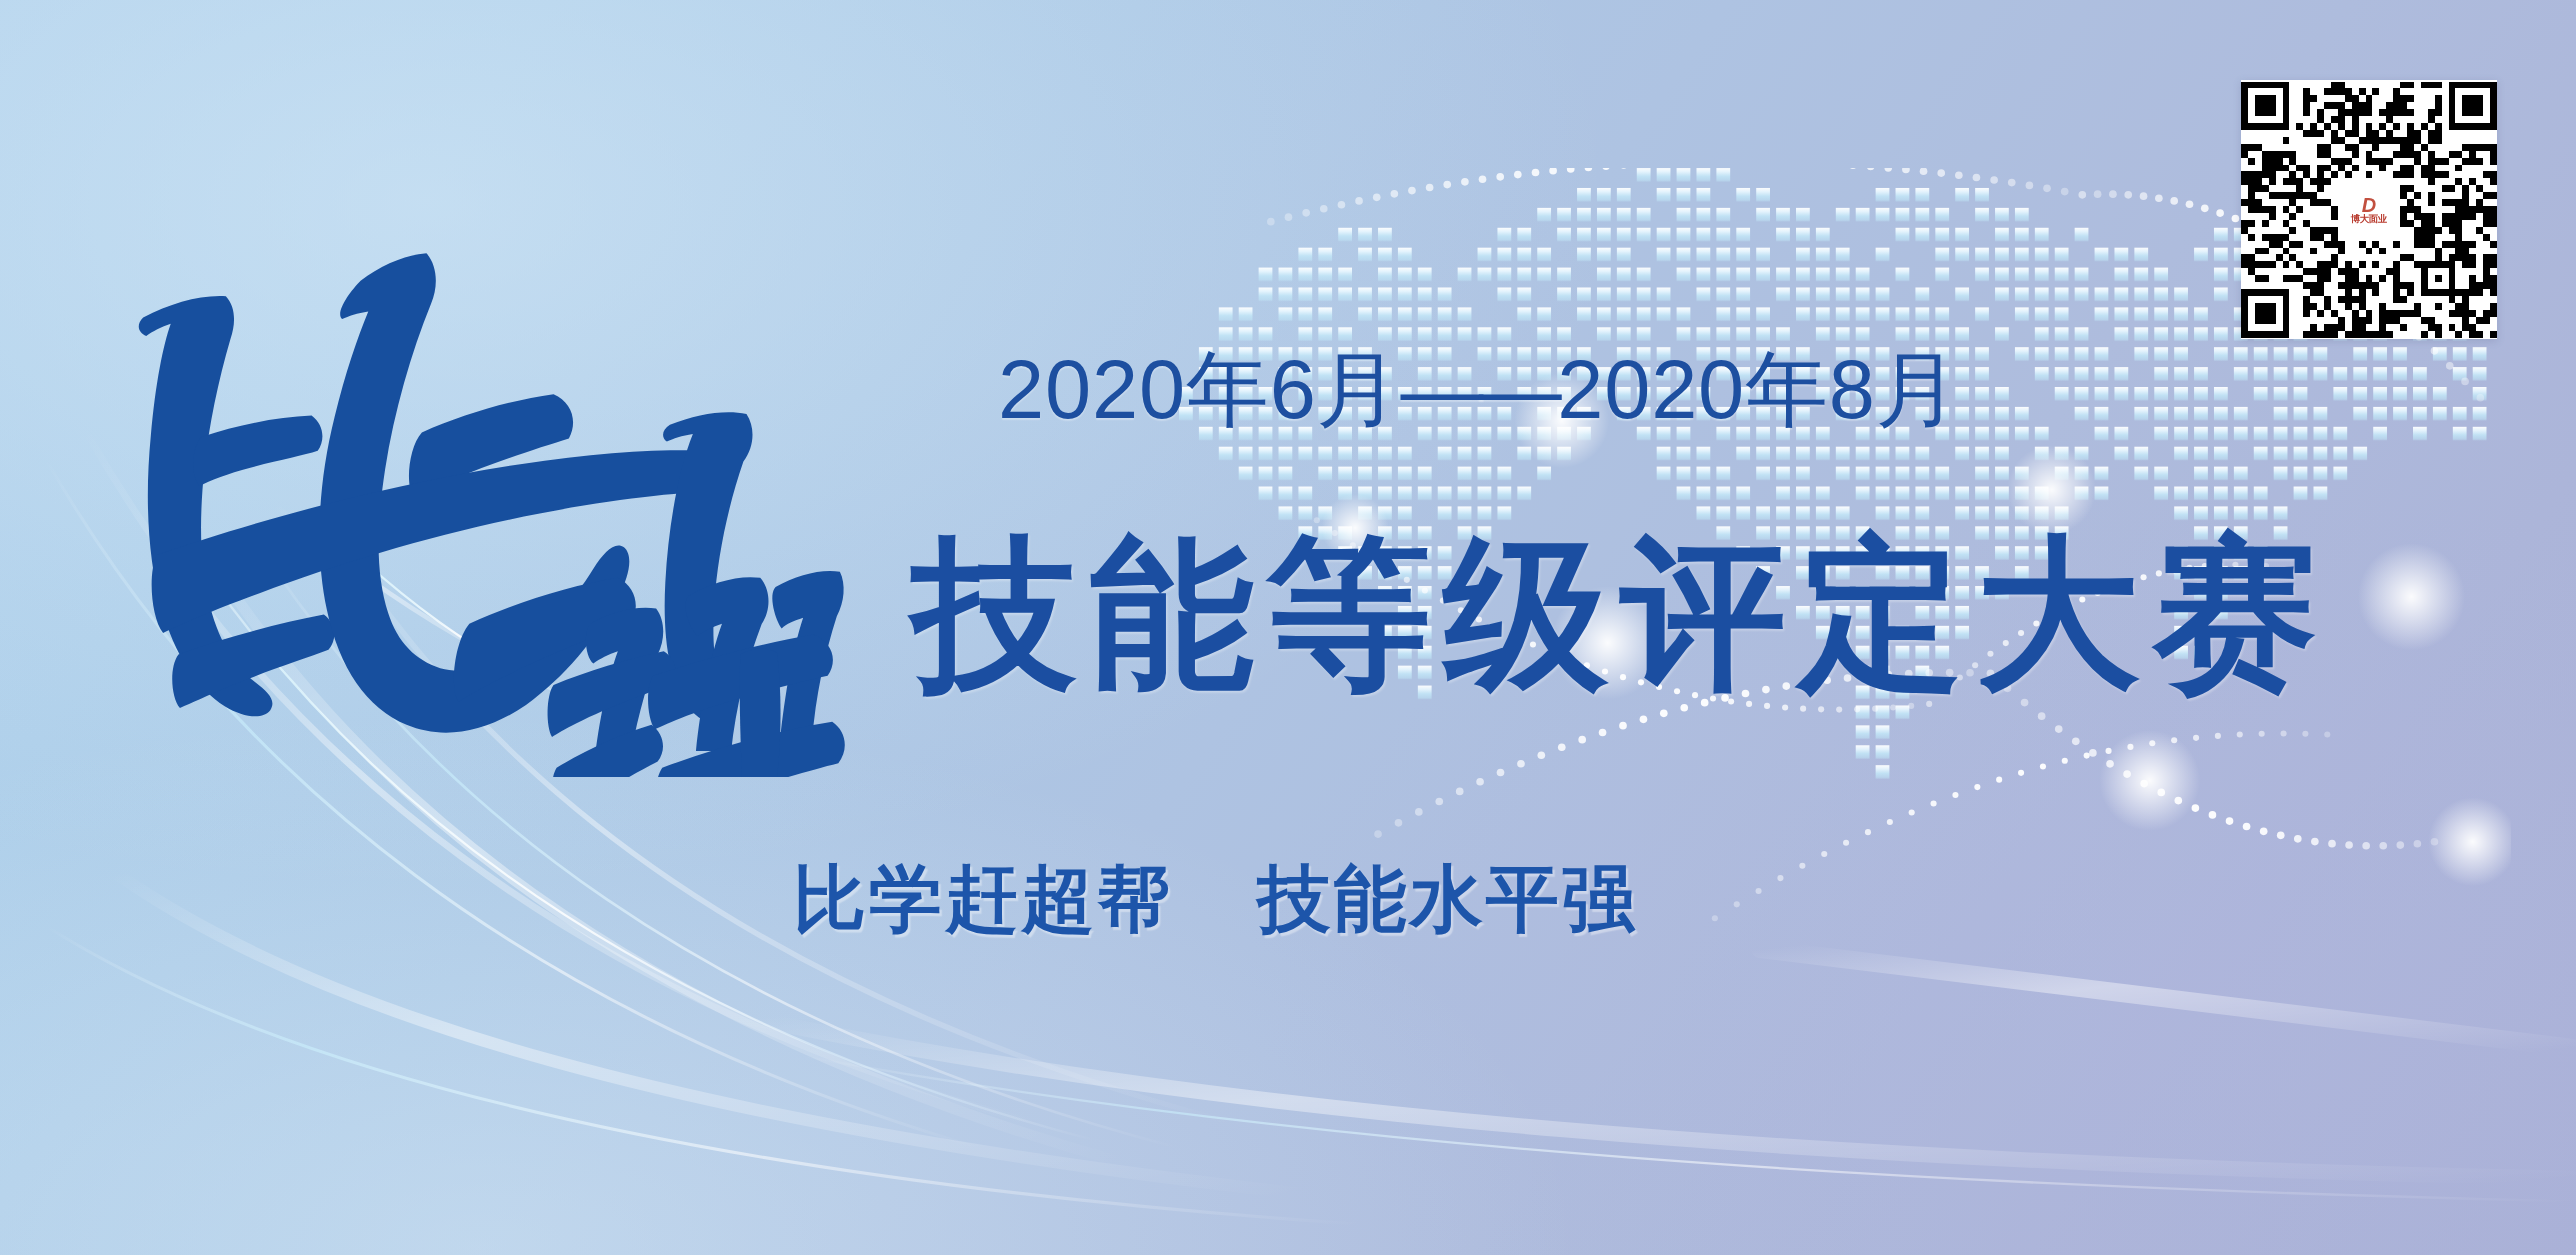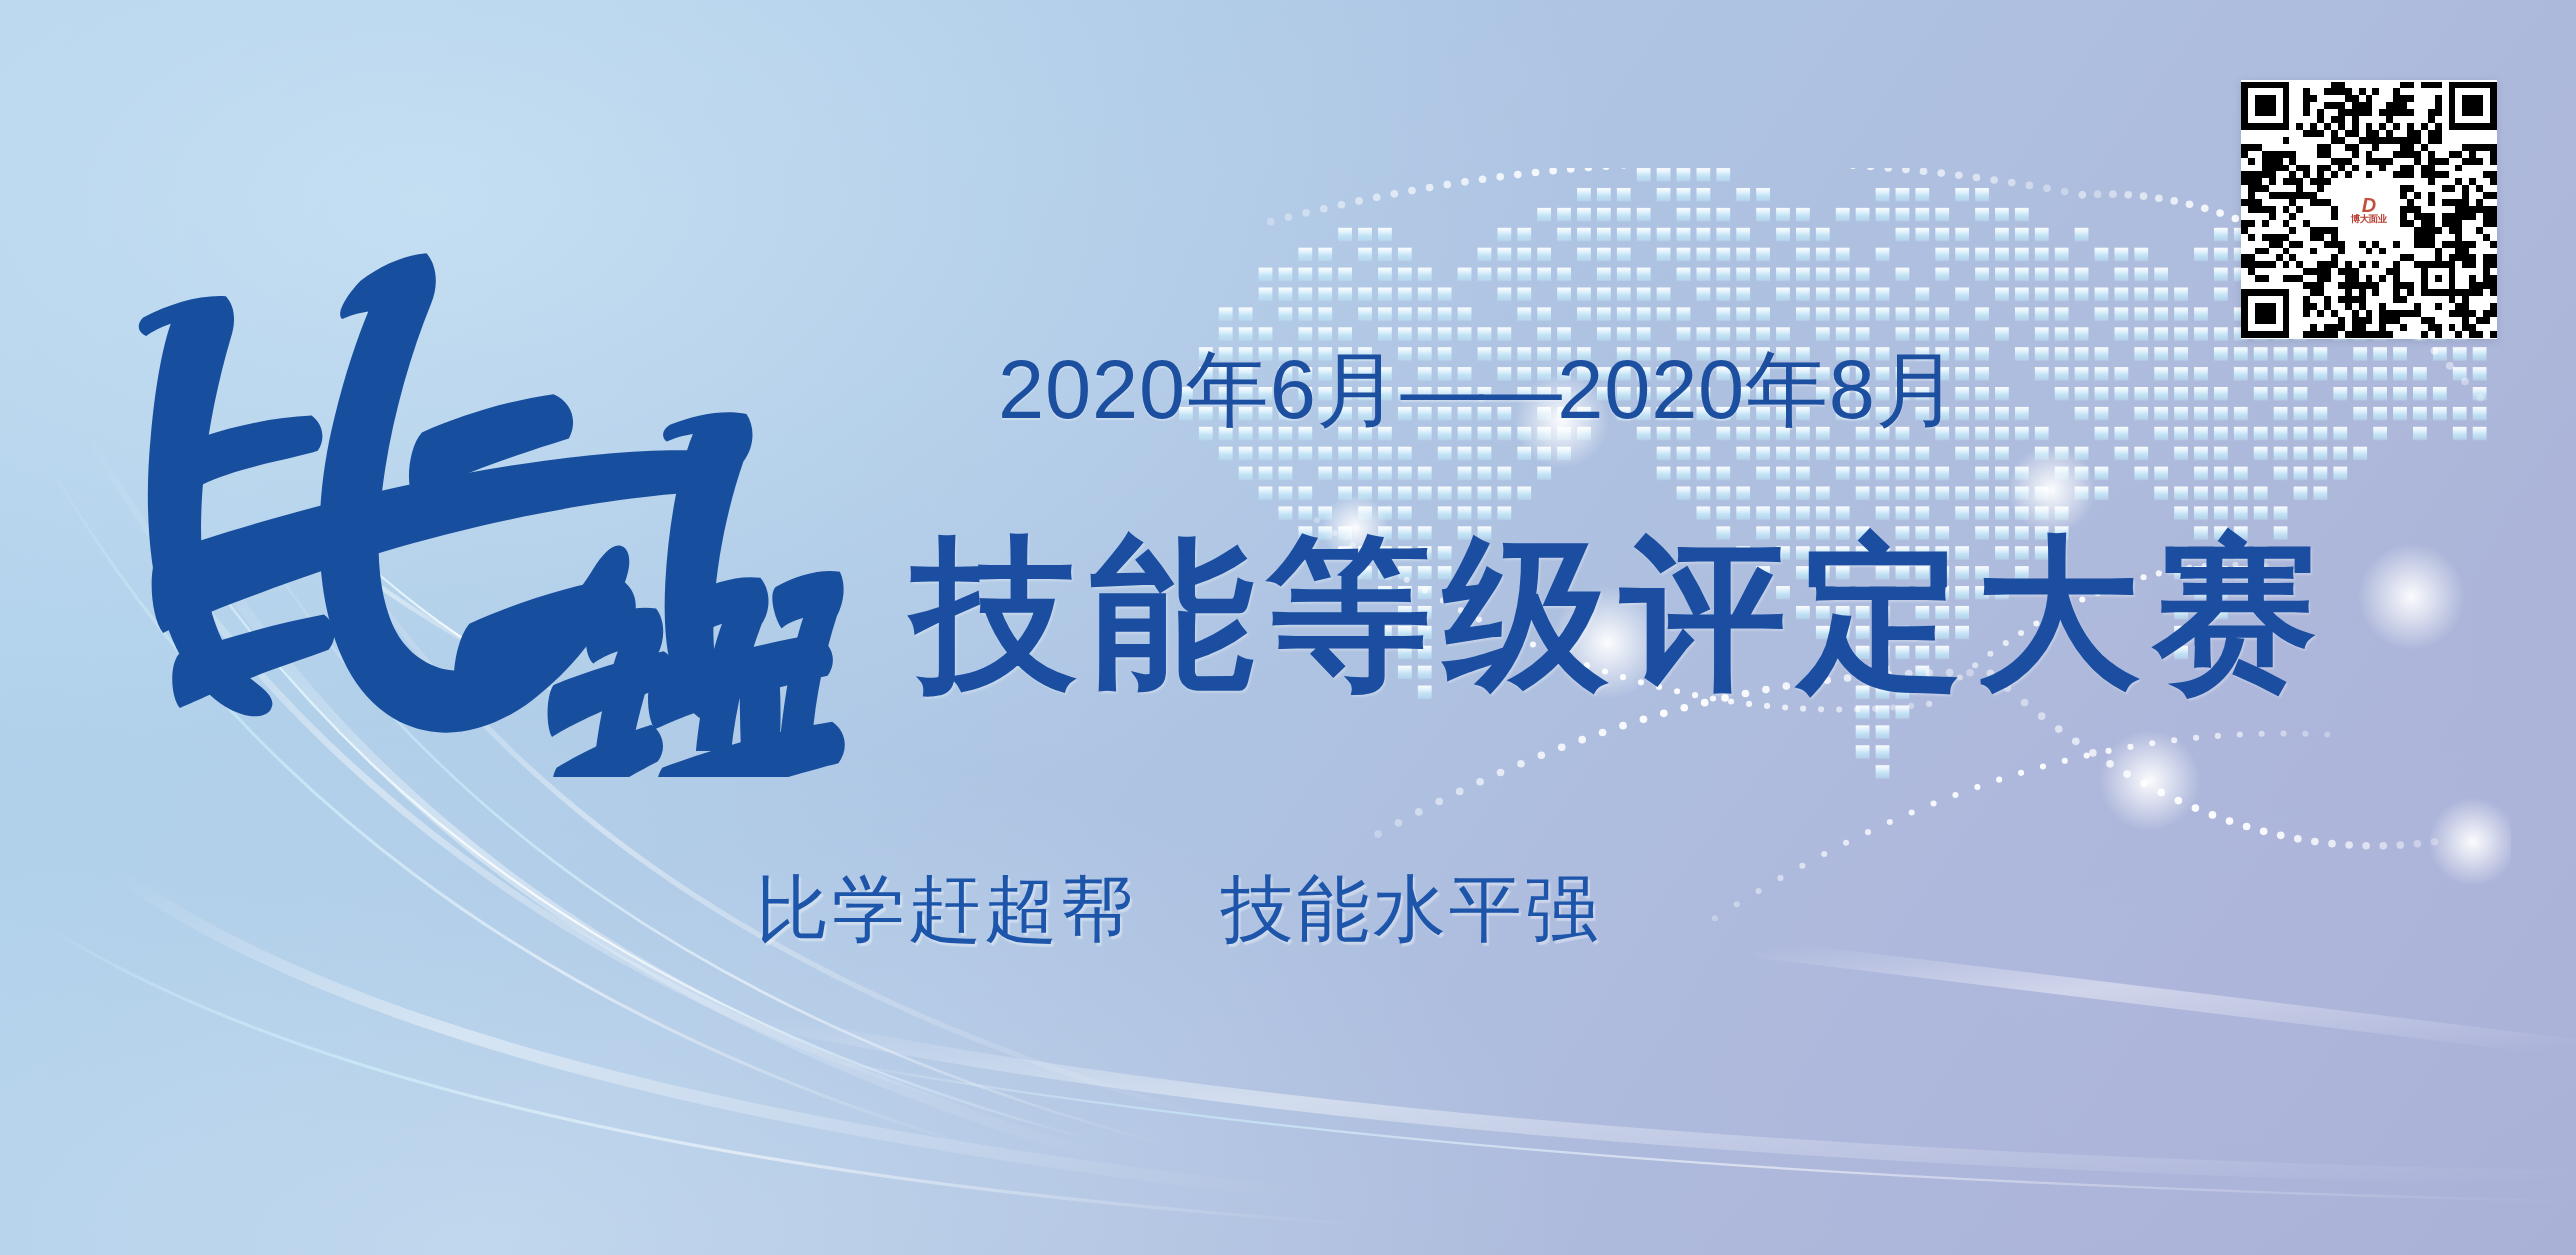--- a/index.html
+++ b/index.html
@@ -72,28 +72,27 @@
     font-size:165px;
     font-weight:700;
     letter-spacing:12.2px;
     color:#1b4ea1;
     white-space:nowrap;
     text-shadow:1.5px 2.3px 2.3px rgba(255,255,255,.28);
   }
 
   #tagline{
     position:absolute;
-    left:756px; top:851px;
+    left:793px; top:851px;
     font-size:73px;
-    font-weight:400;
+    font-weight:700;
     letter-spacing:3.1px;
     color:#1d55aa;
     white-space:nowrap;
     text-shadow:2.3px 3.1px 1.5px rgba(255,255,255,.38);
-    margin-top:10px;
   }
   #tagline .gap{display:inline-block;width:84px;}
 
   
   #qr-card{
     position:absolute;
     left:2241px; top:80px;
     width:256px; height:259px;
     background:#ffffff;
     box-shadow:0 1.5px 7.7px rgba(80,90,130,.22);

